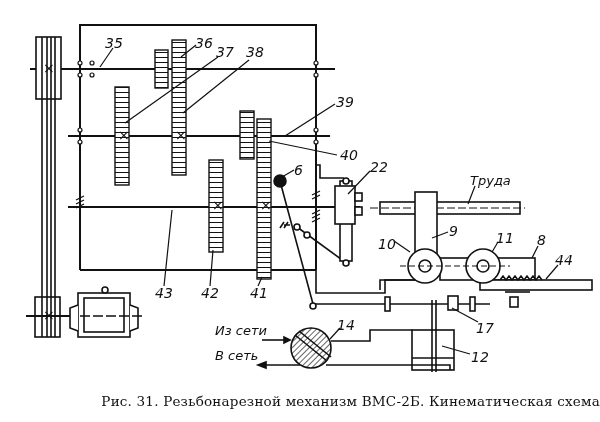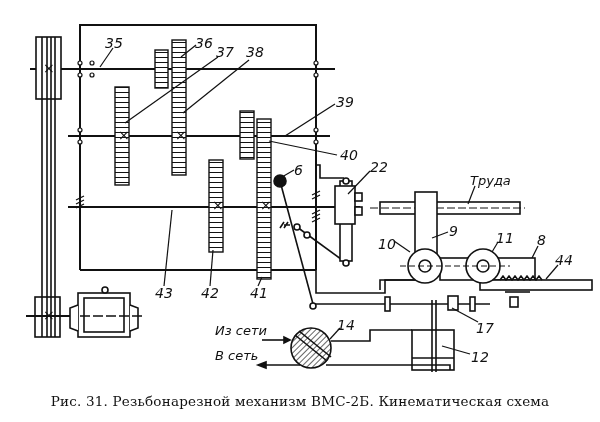--- a/index.html
+++ b/index.html
@@ -1,20 +1,20 @@
 <!DOCTYPE html>
 <html><head>
 <meta charset="utf-8">
 <style>
   html, body { margin:0; padding:0; background:#fff; }
   body { width:600px; height:422px; position:relative; overflow:hidden; }
   #diagram { position:absolute; left:0; top:0; }
   .lbl { font-family:"DejaVu Sans", sans-serif; font-style:italic; font-size:14px; fill:#111; }
   .lbl-txt { font-family:"DejaVu Sans", sans-serif; font-style:italic; font-size:13px; fill:#111; }
-  #caption { position:absolute; left:0; width:600px; top:393px; text-align:center;
+  #caption { position:absolute; left:0; width:600px; top:393px; text-align:right;
              font-family:"DejaVu Serif", serif; font-size:13.5px; color:#111; letter-spacing:0.2px; }
 </style>
 </head>
 <body>
 
 <svg id="diagram" width="600" height="422" viewBox="0 0 600 422" xmlns="http://www.w3.org/2000/svg">
   <defs>
     <pattern id="hatchH" width="4" height="5" patternUnits="userSpaceOnUse">
       <rect width="4" height="5" fill="#fff"></rect>
       <line x1="0" y1="2.5" x2="4" y2="2.5" stroke="#111" stroke-width="1"></line>

